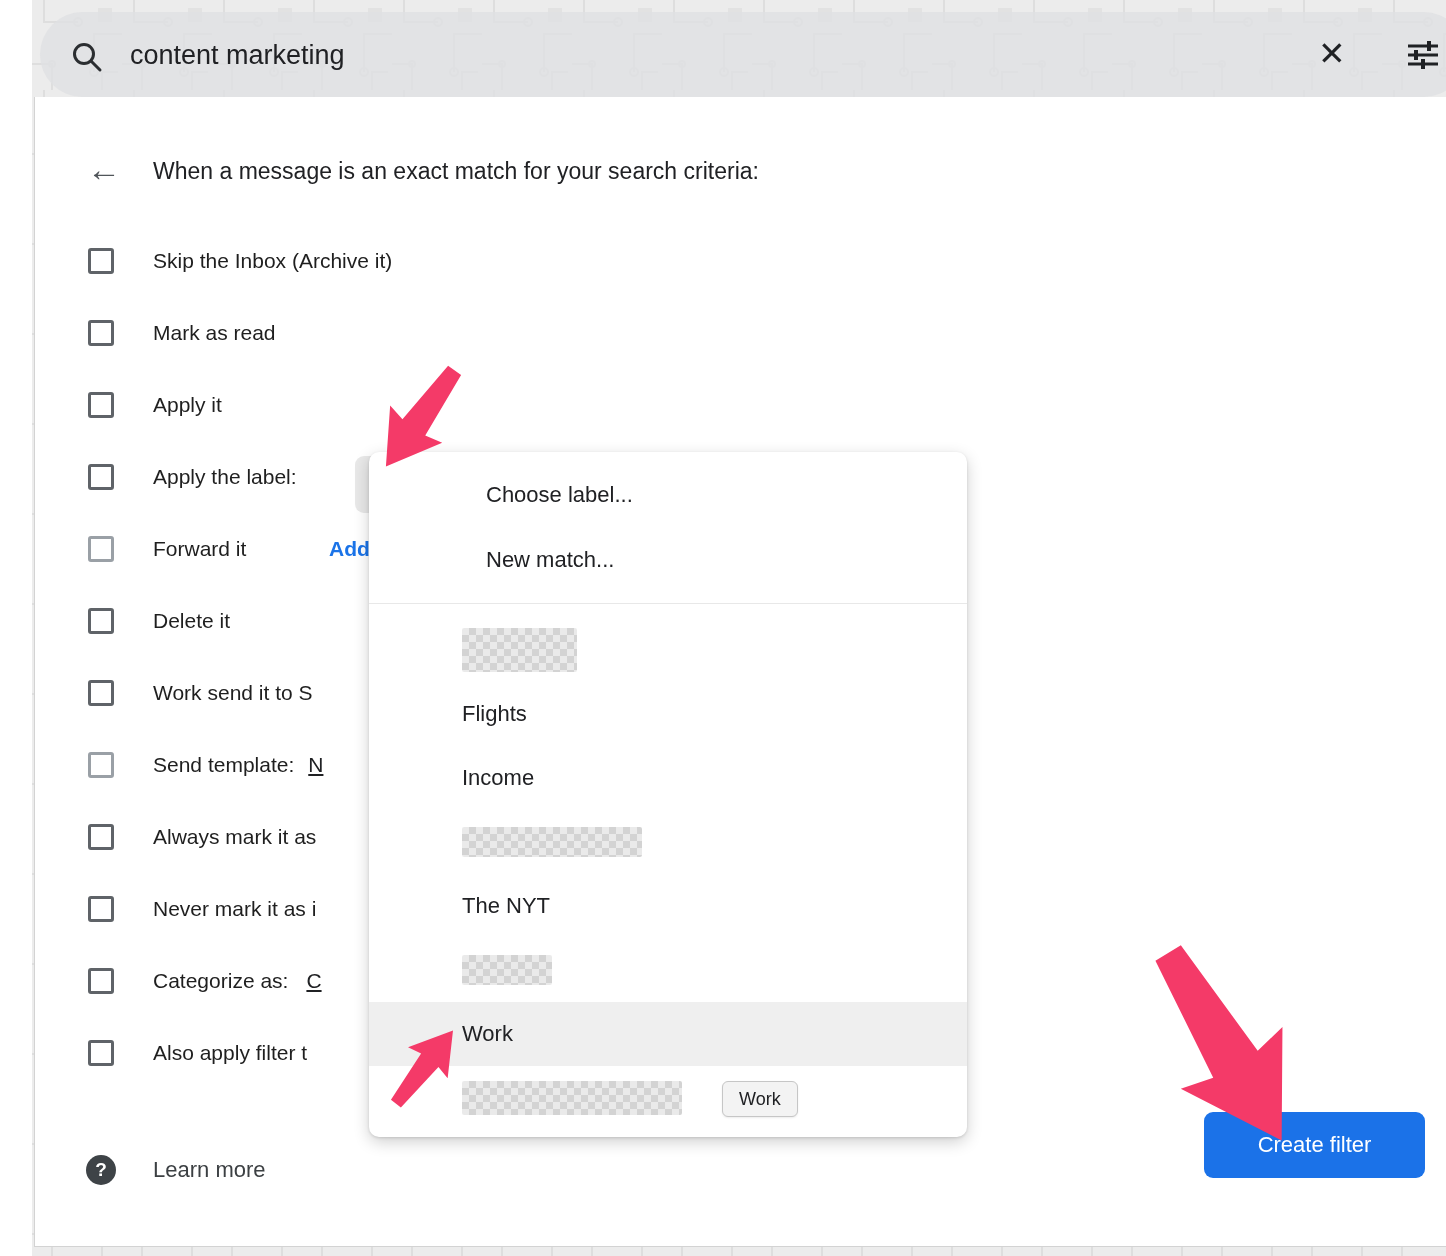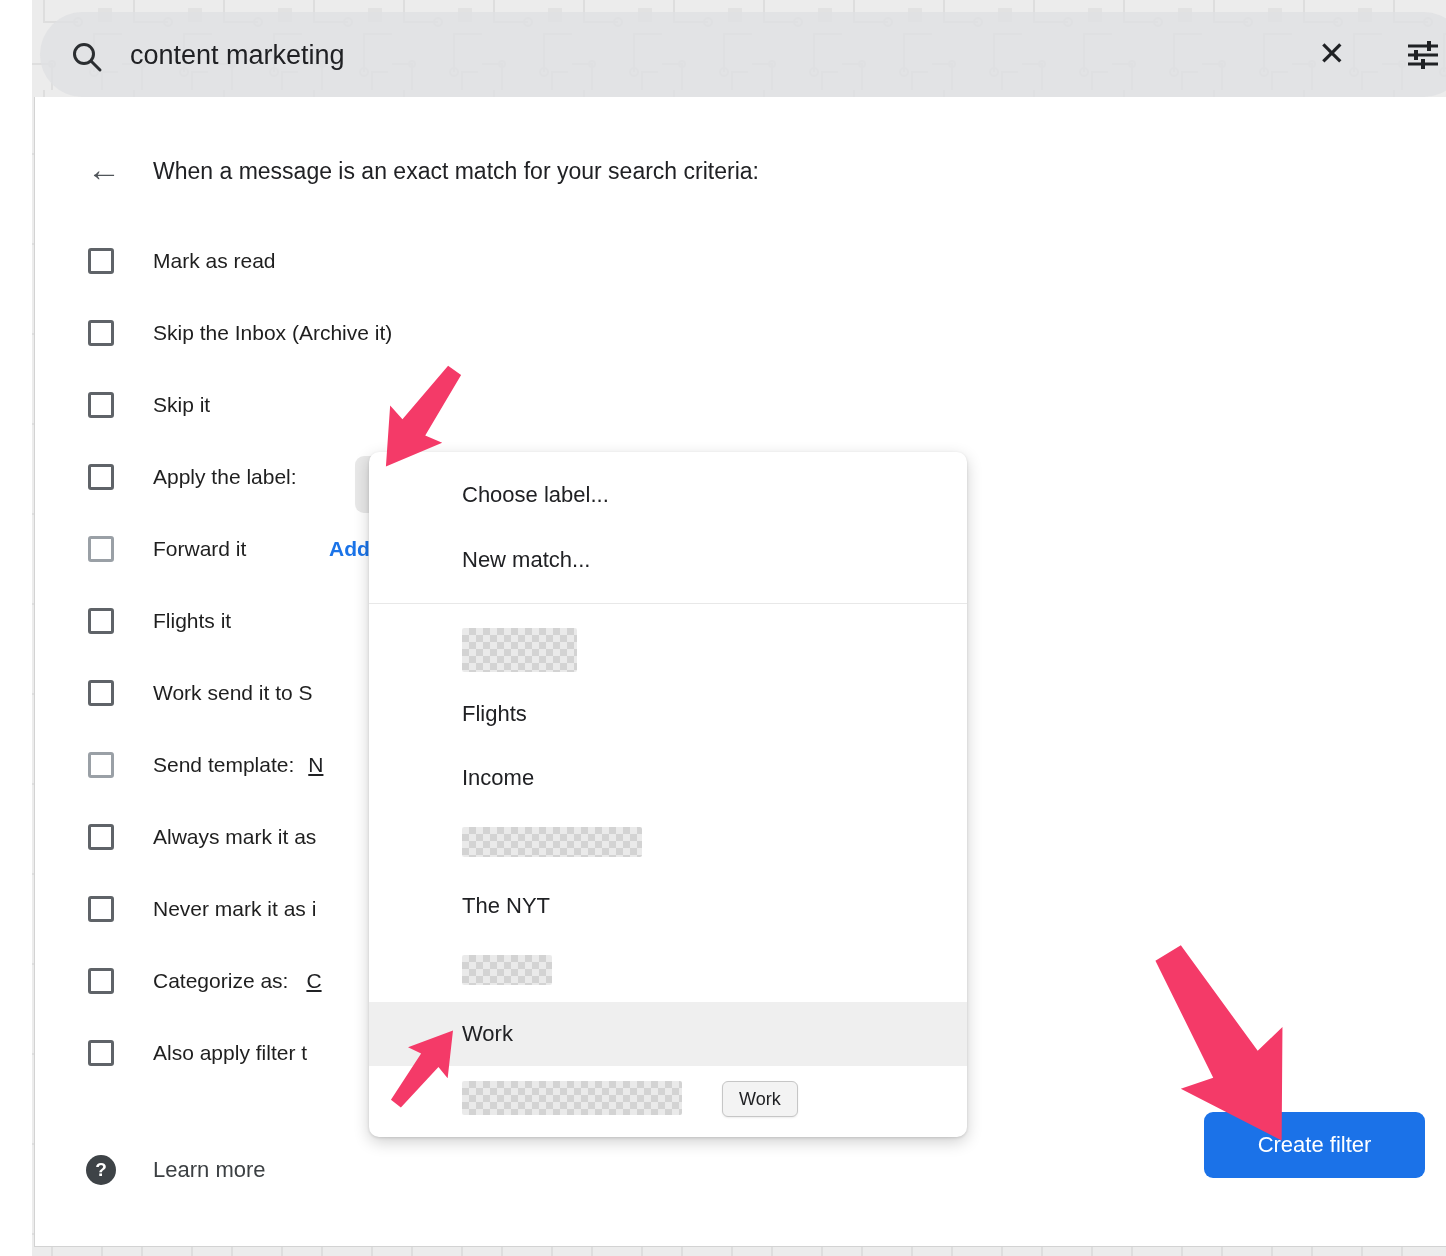--- a/index.html
+++ b/index.html
@@ -39,21 +39,21 @@
   .add-link{position:absolute;left:241px;font-size:21px;font-weight:bold;color:#1a73e8;cursor:pointer;}
 
   
   .label-btn-frag{position:absolute;left:323px;top:456px;width:44px;height:57px;background:#e8e8e8;
     border-radius:9px;z-index:8;}
 
   
   .menu{position:absolute;left:337px;top:452px;width:598px;height:685px;background:#fff;
     border-radius:10px;box-shadow:0 1px 3px rgba(0,0,0,.13),0 5px 16px rgba(0,0,0,.19);
     z-index:20;box-sizing:border-box;}
-  .menu-group-top{padding-top:10px;}
+  .menu-group-top{padding-top:10px;padding-left:24px;}
   .menu-item{height:64px;display:flex;align-items:center;padding-left:93px;font-size:22px;
     color:#202124;cursor:pointer;position:relative;}
   .menu-group-top .menu-item{height:65px;}
   .menu-divider{border-top:1px solid #e8e8e8;margin-top:11px;}
   .menu-group{padding-top:14px;}
   .menu-item.hl{background:#efefef;}
   .redact{display:inline-block;border-radius:2px;filter:blur(.6px);
     background-image:
       linear-gradient(45deg,#c9c9c9 25%,transparent 25%,transparent 75%,#c9c9c9 75%),
       linear-gradient(45deg,#c9c9c9 25%,#e6e6e6 25%,#e6e6e6 75%,#c9c9c9 75%);
@@ -145,42 +145,42 @@
     </svg>
   </div>
 
   <div class="panel"></div>
   <span class="back-icon">←</span>
   <div class="panel-title">When a message is an exact match for your search criteria:</div>
 
   <div class="options">
     <div class="opt-row">
       <span class="checkbox"></span>
+      <span class="opt-label">Skip the Inbox (Archive it)</span>
+    </div>
+    <div class="opt-row">
+      <span class="checkbox"></span>
       <span class="opt-label">Mark as read</span>
     </div>
     <div class="opt-row">
       <span class="checkbox"></span>
-      <span class="opt-label">Skip the Inbox (Archive it)</span>
-    </div>
-    <div class="opt-row">
-      <span class="checkbox"></span>
-      <span class="opt-label">Skip it</span>
+      <span class="opt-label">Apply it</span>
     </div>
     <div class="opt-row clip">
       <span class="checkbox"></span>
       <span class="opt-label">Apply the label:</span>
     </div>
     <div class="opt-row clip muted">
       <span class="checkbox"></span>
       <span class="opt-label">Forward it</span>
       <span class="add-link">Add</span>
     </div>
     <div class="opt-row clip">
       <span class="checkbox"></span>
-      <span class="opt-label">Flights it</span>
+      <span class="opt-label">Delete it</span>
     </div>
     <div class="opt-row clip">
       <span class="checkbox"></span>
       <span class="opt-label">Work send it to S</span>
     </div>
     <div class="opt-row clip muted">
       <span class="checkbox"></span>
       <span class="opt-label">Send template:</span>
       <span class="opt-value">N</span>
     </div>

